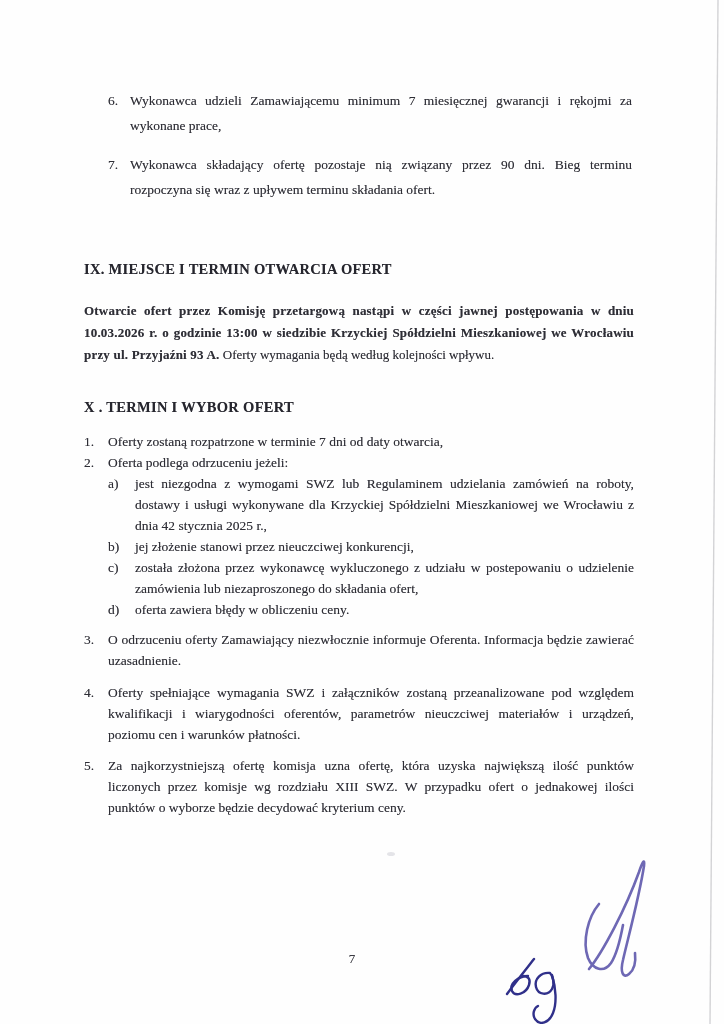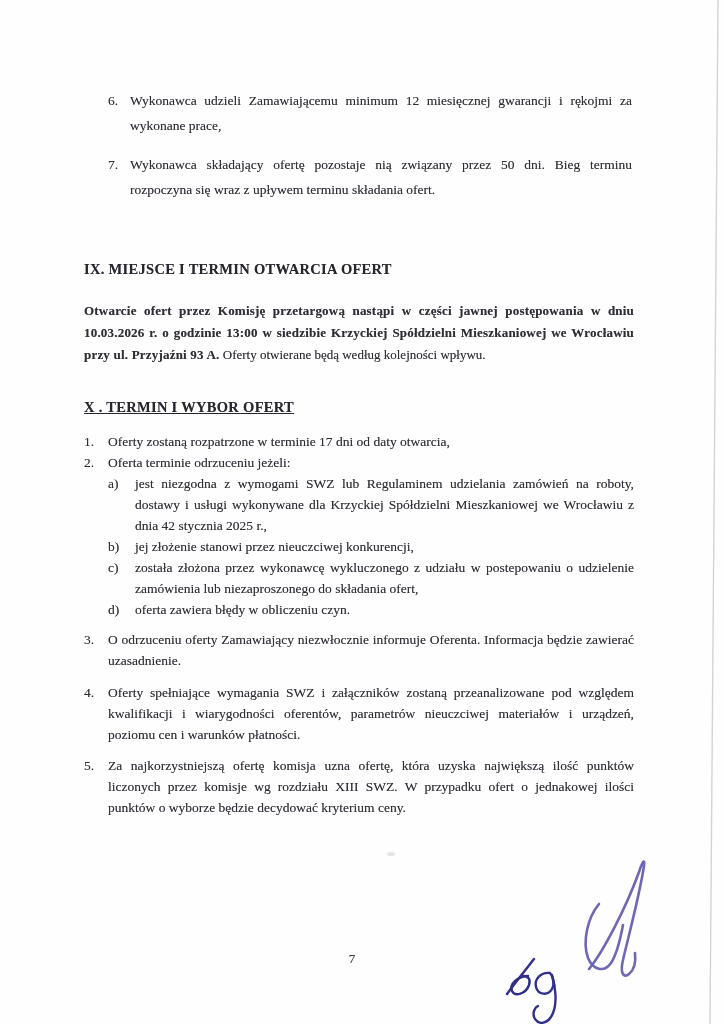--- a/index.html
+++ b/index.html
@@ -18,21 +18,21 @@
   .txt{flex:1;}
 
   
   .intro-list{position:absolute;top:88px;left:108px;width:524px;font-size:13.5px;line-height:25px;}
   .intro-list .num{flex:0 0 22px;}
   .intro-item + .intro-item{margin-top:14px;}
 
   
   .sec-heading{position:absolute;left:84px;margin:0;font-size:14.5px;font-weight:bold;letter-spacing:0.3px;color:#26262e;}
   .h-ix{top:261px;}
-  .h-x{top:399px;text-decoration:underline;}
+  .h-x{top:399px;}
 
   
   .para-ix{
     position:absolute;top:300px;left:84px;width:550px;margin:0;
     font-size:13px;line-height:22px;
   }
   .para-ix strong{letter-spacing:0.2px;}
 
   
   .list-x{position:absolute;top:431px;left:84px;width:550px;font-size:13.5px;line-height:21px;}
@@ -49,60 +49,60 @@
   .overlay{position:absolute;top:0;left:0;pointer-events:none;}
 </style>
 </head>
 <body>
 
 <div class="page">
 
   <div class="intro-list">
     <div class="li intro-item">
       <span class="num">6.</span>
-      <div class="txt j">Wykonawca udzieli Zamawiającemu minimum 12 miesięcznej gwarancji i rękojmi za wykonane prace,</div>
+      <div class="txt j">Wykonawca udzieli Zamawiającemu minimum 7 miesięcznej gwarancji i rękojmi za wykonane prace,</div>
     </div>
     <div class="li intro-item">
       <span class="num">7.</span>
-      <div class="txt j">Wykonawca składający ofertę pozostaje nią związany przez 50 dni. Bieg terminu rozpoczyna się wraz z upływem terminu składania ofert.</div>
+      <div class="txt j">Wykonawca składający ofertę pozostaje nią związany przez 90 dni. Bieg terminu rozpoczyna się wraz z upływem terminu składania ofert.</div>
     </div>
   </div>
 
   <h2 class="sec-heading h-ix">IX. MIEJSCE I TERMIN OTWARCIA OFERT</h2>
-  <p class="para-ix j"><strong>Otwarcie ofert przez Komisję przetargową nastąpi w części jawnej postępowania w dniu 10.03.2026 r. o godzinie 13:00 w siedzibie Krzyckiej Spółdzielni Mieszkaniowej we Wrocławiu przy ul. Przyjaźni 93 A.</strong><span> Oferty otwierane będą według kolejności wpływu.</span></p>
+  <p class="para-ix j"><strong>Otwarcie ofert przez Komisję przetargową nastąpi w części jawnej postępowania w dniu 10.03.2026 r. o godzinie 13:00 w siedzibie Krzyckiej Spółdzielni Mieszkaniowej we Wrocławiu przy ul. Przyjaźni 93 A.</strong><span> Oferty wymagania będą według kolejności wpływu.</span></p>
 
   <h2 class="sec-heading h-x">X . TERMIN I WYBOR OFERT</h2>
 
   <div class="list-x">
     <div class="li">
       <span class="num">1.</span>
-      <div class="txt">Oferty zostaną rozpatrzone w terminie 17 dni od daty otwarcia,</div>
+      <div class="txt">Oferty zostaną rozpatrzone w terminie 7 dni od daty otwarcia,</div>
     </div>
 
     <div class="li">
       <span class="num">2.</span>
-      <div class="txt">Oferta terminie odrzuceniu jeżeli:</div>
+      <div class="txt">Oferta podlega odrzuceniu jeżeli:</div>
     </div>
 
     <div class="sub-list">
       <div class="li">
         <span class="num">a)</span>
         <div class="txt j">jest niezgodna z wymogami SWZ lub Regulaminem udzielania zamówień na roboty, dostawy i usługi wykonywane dla Krzyckiej Spółdzielni Mieszkaniowej we Wrocławiu z dnia 42 stycznia 2025 r.,</div>
       </div>
       <div class="li">
         <span class="num">b)</span>
         <div class="txt j">jej złożenie stanowi przez nieuczciwej konkurencji,</div>
       </div>
       <div class="li">
         <span class="num">c)</span>
         <div class="txt j">została złożona przez wykonawcę wykluczonego z udziału w postepowaniu o udzielenie zamówienia lub niezaproszonego do składania ofert,</div>
       </div>
       <div class="li">
         <span class="num">d)</span>
-        <div class="txt j">oferta zawiera błędy w obliczeniu czyn.</div>
+        <div class="txt j">oferta zawiera błędy w obliczeniu ceny.</div>
       </div>
     </div>
 
     <div class="li mt9">
       <span class="num">3.</span>
       <div class="txt j">O odrzuceniu oferty Zamawiający niezwłocznie informuje Oferenta. Informacja będzie zawierać uzasadnienie.</div>
     </div>
 
     <div class="li mt11">
       <span class="num">4.</span>

